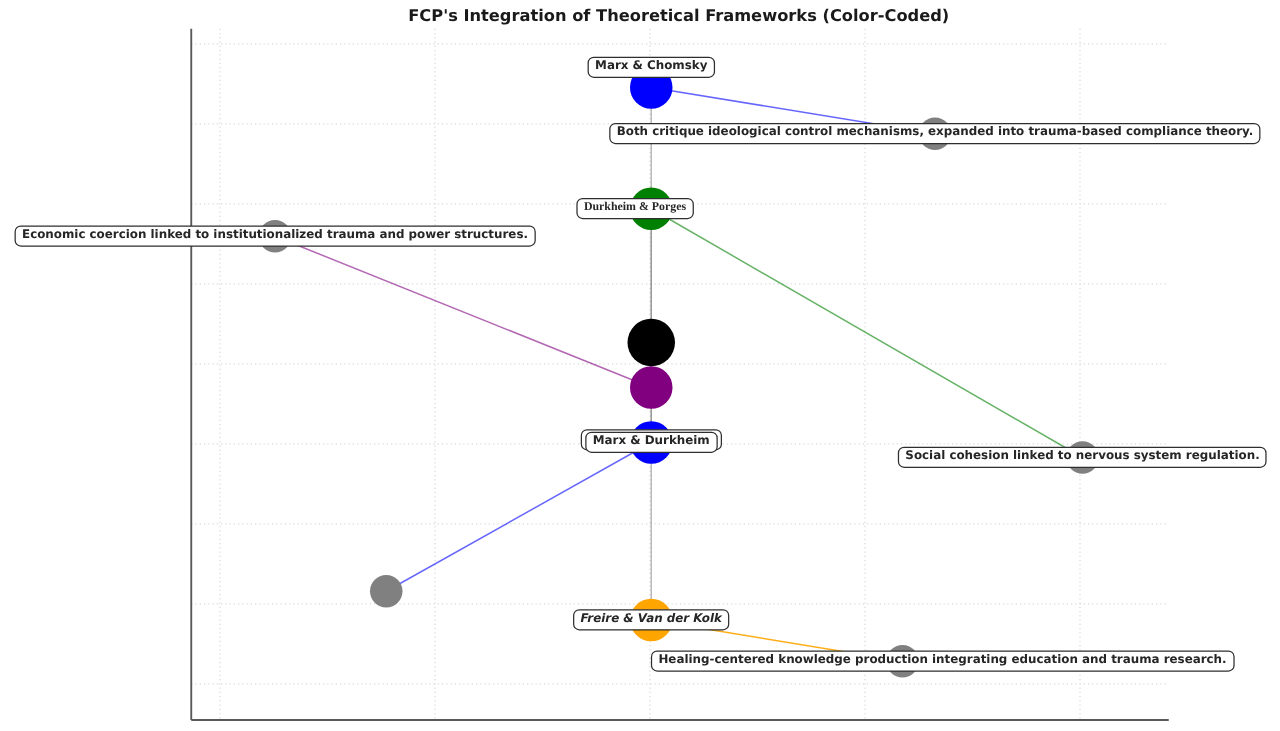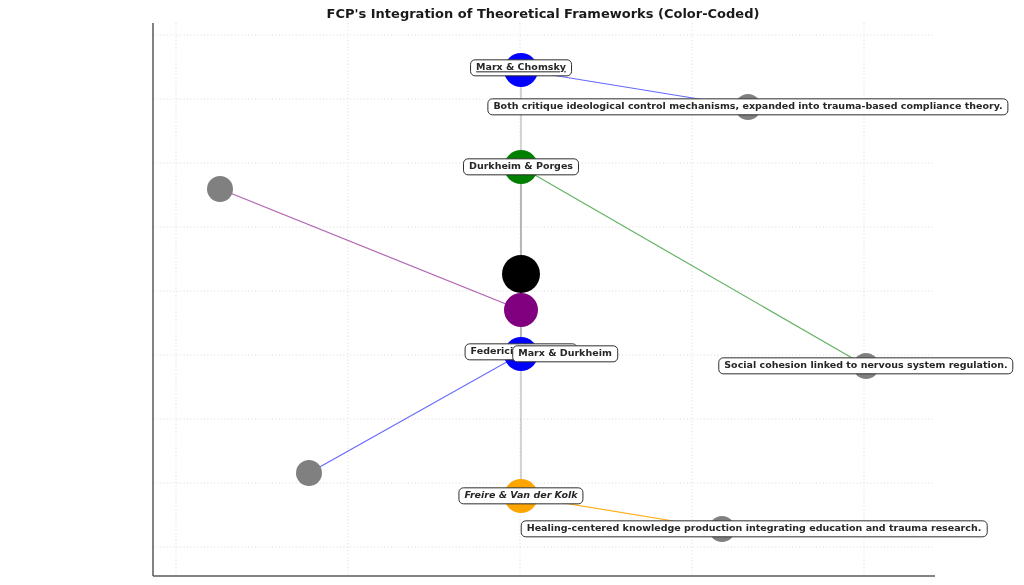--- a/index.html
+++ b/index.html
@@ -78,21 +78,22 @@
       <circle cx="521" cy="496" r="17" fill="#ffa500"></circle>
       <circle cx="748" cy="107" r="13" fill="#808080"></circle>
       <circle cx="220" cy="189" r="13" fill="#808080"></circle>
       <circle cx="866" cy="366" r="13" fill="#808080"></circle>
       <circle cx="309" cy="473" r="13" fill="#808080"></circle>
       <circle cx="722" cy="529" r="13" fill="#808080"></circle>
     </svg>
 
   <div class="chart-title">FCP's Integration of Theoretical Frameworks (Color-Coded)</div>
 
-  <div class="node-label" style="left: 521px; top: 68px; text-decoration: underline;">Marx &amp; Chomsky</div>
-  <div class="node-label" style="left: 521px; top: 167px;">Durkheim &amp; Porges</div>
+  <div class="node-label" style="left: 521px; top: 54px;">Marx &amp; Chomsky</div>
+  <div class="node-label" style="left: 508px; top: 167px; font-family: Liberation Serif, serif;">Durkheim &amp; Porges</div>
   <div class="node-label" style="left: 521px; top: 310px; margin-top: 42px;">Federici &amp; Graeber</div>
-  <div class="node-label" style="left: 521px; top: 354px; margin-left: 44px;">Marx &amp; Durkheim</div>
+  <div class="node-label" style="left: 521px; top: 354px;">Marx &amp; Durkheim</div>
   <div class="node-label" style="left: 521px; top: 496px; font-style: italic;">Freire &amp; Van der Kolk</div>
   <div class="node-label" style="left: 748px; top: 107px; text-align: right;">Both critique ideological control mechanisms, expanded into trauma-based compliance theory.</div>
+  <div class="node-label" style="left: 220px; top: 189px;">Economic coercion linked to institutionalized trauma and power structures.</div>
   <div class="node-label" style="left: 866px; top: 366px;">Social cohesion linked to nervous system regulation.</div>
   <div class="node-label" style="left: 722px; top: 529px; margin-left: 32px;">Healing-centered knowledge production integrating education and trauma research.</div>
 </div>
 
 </body></html>

